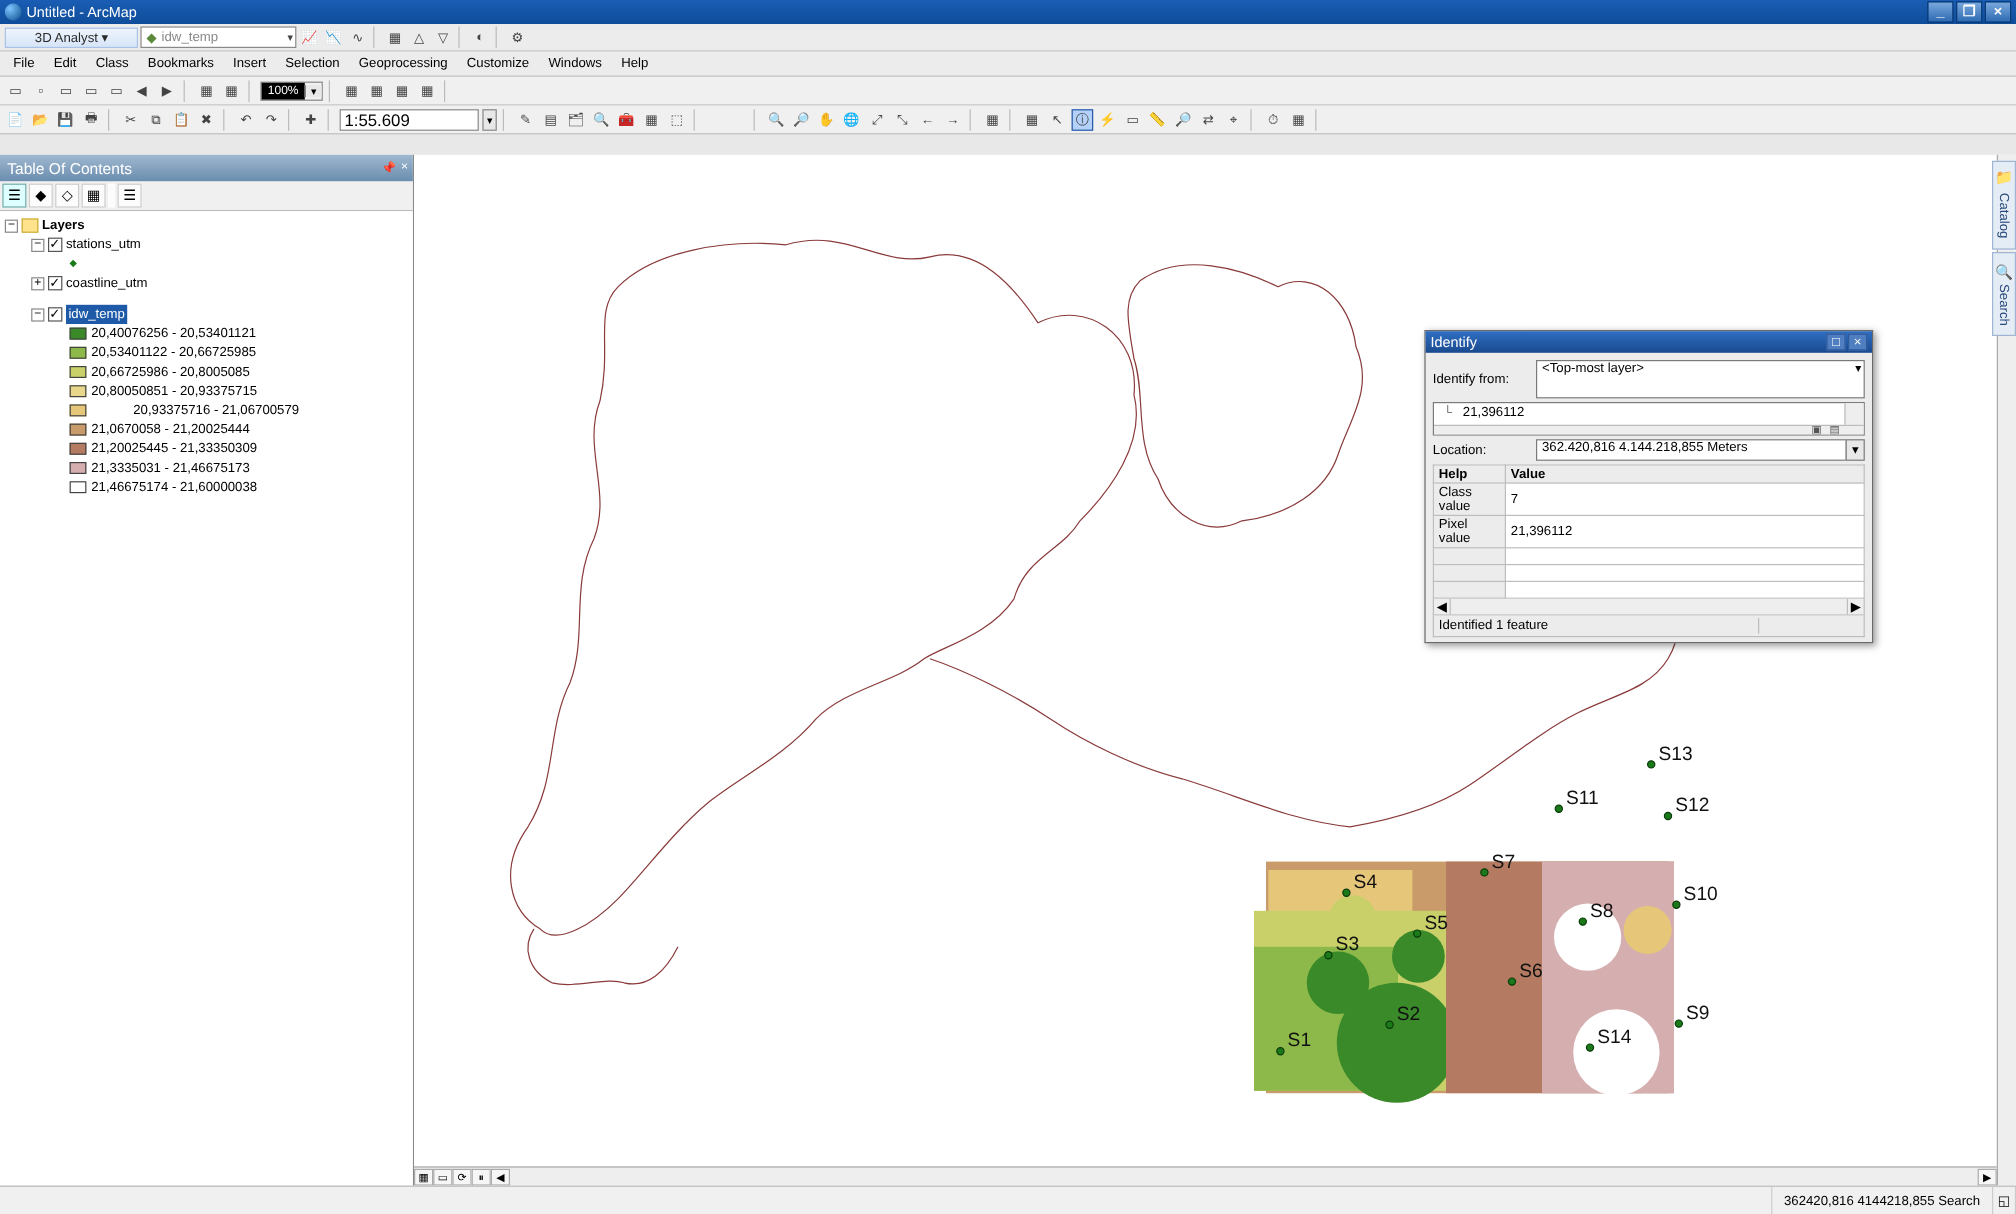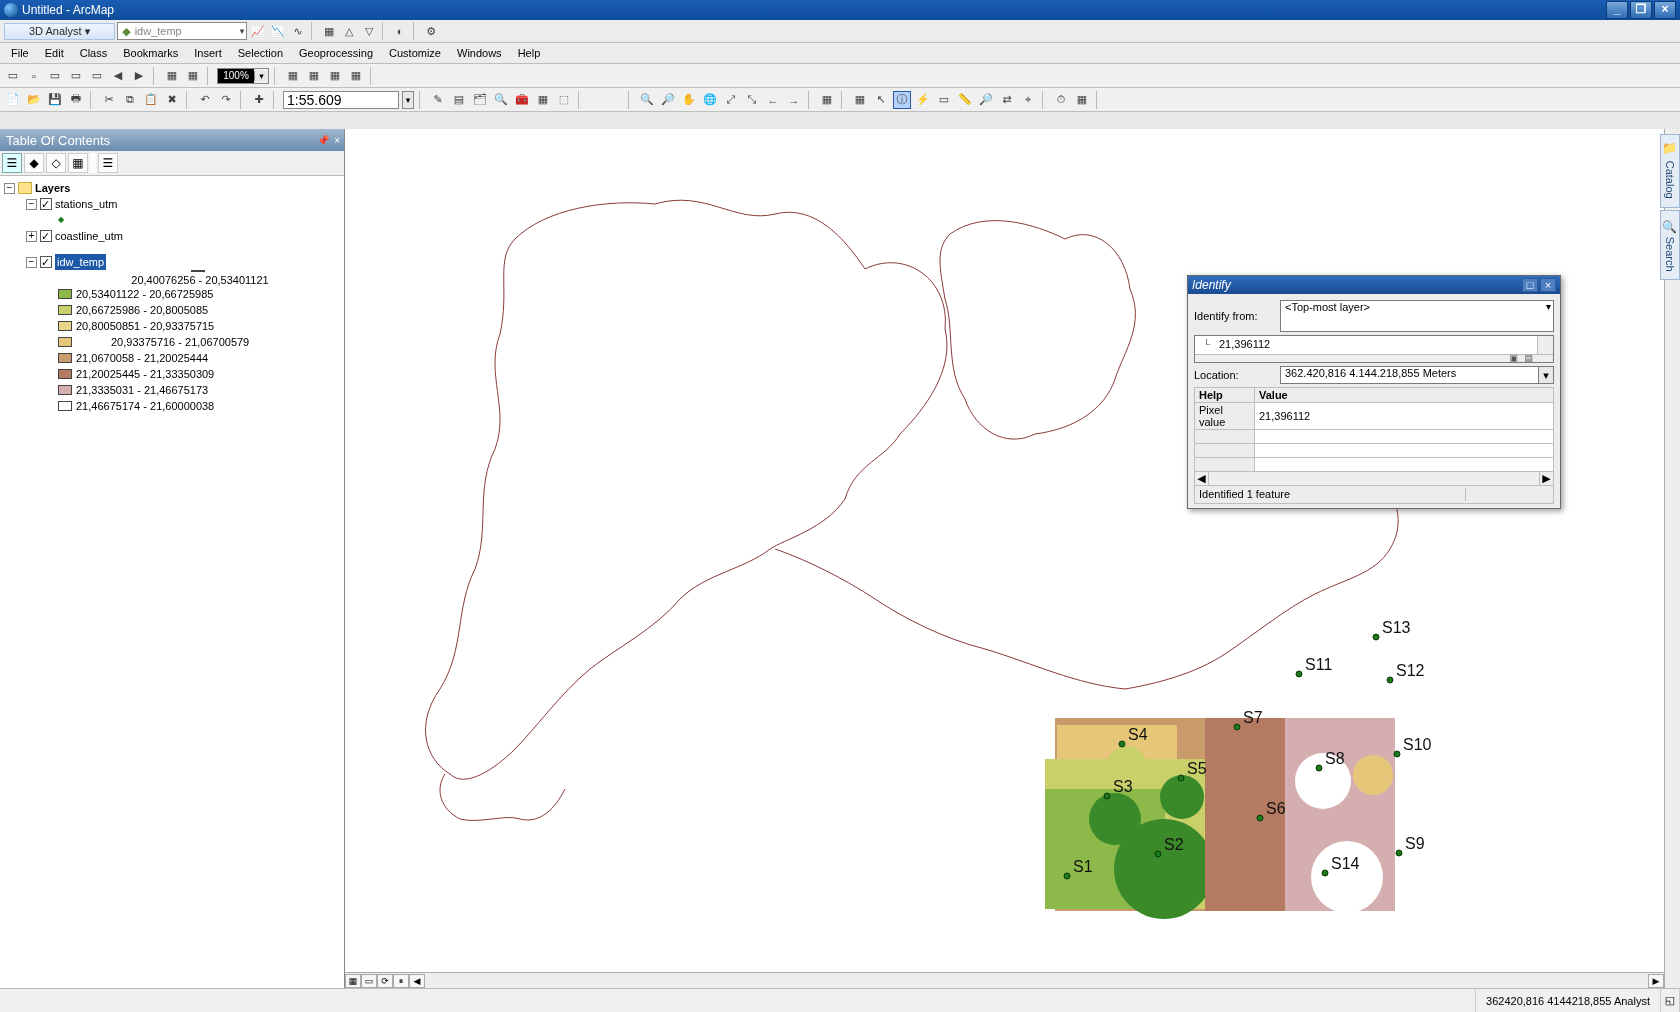--- a/index.html
+++ b/index.html
@@ -41,21 +41,21 @@
   .map-pane .vbar { position:absolute; top:0; bottom:0; right:0; width:16px; background:#eee; border-left:1px solid #aaa; }
   .map-pane .hbar { position:absolute; left:0; right:16px; bottom:0; height:16px; background:#eee; border-top:1px solid #aaa; display:flex; align-items:center; }
   .map-pane .hbar .navbtn { width:16px; height:14px; border:1px solid #aaa; background:#f6f6f6; text-align:center; font-size:9px; line-height:12px; cursor:pointer; }
   .svg-map { position:absolute; inset:0; }
   .station-label { font-size:16px; fill:#111; font-family: Arial; }
   .station-dot { fill:#1a7a1a; stroke:#0a3a0a; }
   .right-tabs { position:absolute; right:0; top:129px; width:20px; }
   .right-tab { writing-mode: vertical-rl; background:#e4ecf5; border:1px solid #9fb6d2; padding:8px 2px; margin-bottom:2px; text-align:center; cursor:pointer; font-size:11px; color:#2a4a7a; }
 
   .identify-win { position:absolute; left:1187px; top:275px; width:374px; background:#ececec; border:1px solid #6a6a6a; box-shadow:2px 2px 6px rgba(0,0,0,0.4); }
-  .identify-win .ititle { height:18px; background:linear-gradient(#2f6ec2,#1a4a8f); color:#fff; padding:1px 4px; display:flex; align-items:center; font-size:12px;font-style:italic; }
+  .identify-win .ititle { height:18px; background:linear-gradient(#2f6ec2,#1a4a8f); color:#fff; padding:1px 4px; display:flex; align-items:center; font-size:12px; }
   .identify-win .ititle .spacer { flex:1; }
   .identify-win .ititle .wbtn { width:16px; height:14px; text-align:center; line-height:12px; border:1px solid #2f5a9a; background:#4f7fc0; margin-left:2px; cursor:pointer; font-size:11px; }
   .identify-body { padding:4px 6px; font-size:11px; }
   .id-row { display:flex; align-items:center; margin:2px 0; }
   .id-row label { width:86px; }
   .id-row .idsel { flex:1; background:#fff; border:1px solid #7a7a7a; height:32px; padding:0 4px; position:relative; }
   .id-row .idsel::after { content:"▾"; position:absolute; right:2px; top:0; font-size:10px; }
   .id-list { background:#fff; border:1px solid #7a7a7a; height:28px; margin:3px 0; padding:2px 24px; position:relative; }
   .id-list .scroll-v { position:absolute; right:0; top:0; bottom:8px; width:16px; background:#eee; border-left:1px solid #bbb; }
   .id-list .scroll-h { position:absolute; left:0; right:0; bottom:0; height:8px; background:#eee; border-top:1px solid #bbb; }
@@ -238,21 +238,21 @@
         <span class="chk checked"></span>
         <span>coastline_utm</span>
       </div>
       <div style="height:10px"></div>
       <div class="tree-row" style="padding-left:24px">
         <span class="exp">−</span>
         <span class="chk checked"></span>
         <span class="sel">idw_temp</span>
       </div>
       <div id="legend-container">
-          <div class="tree-row" style="padding-left: 56px; flex-direction: column;">
+          <div class="tree-row" style="padding-left: 56px;">
             <span class="legend-swatch" style="background: rgb(58, 138, 42);"></span>
             <span>20,40076256 - 20,53401121</span>
           </div>
           <div class="tree-row" style="padding-left: 56px;">
             <span class="legend-swatch" style="background: rgb(141, 185, 74);"></span>
             <span>20,53401122 - 20,66725985</span>
           </div>
           <div class="tree-row" style="padding-left: 56px;">
             <span class="legend-swatch" style="background: rgb(201, 208, 106);"></span>
             <span>20,66725986 - 20,8005085</span>
@@ -382,20 +382,24 @@
       <div class="locbox"><span>362.420,816  4.144.218,855 Meters</span></div>
       <span style="width:16px;text-align:center;border:1px solid #7a7a7a;height:18px;line-height:16px;background:#e8e8e8;margin-left:-1px">▾</span>
     </div>
     <table class="id-table">
       <tbody>
           <tr>
             <th class="fcol">Help</th>
             <th>Value</th>
           </tr>
       <tr>
+            <td class="fcol">Class value</td>
+            <td>7</td>
+          </tr>
+      <tr>
             <td class="fcol">Pixel value</td>
             <td>21,396112</td>
           </tr>
       <tr>
             <td class="fcol"></td>
             <td></td>
           </tr>
       <tr>
             <td class="fcol"></td>
             <td></td>
@@ -412,15 +416,15 @@
     </div>
     <div class="id-status">
       <span style="flex:1">Identified 1 feature</span>
         <span class="cell2"></span>
     </div>
   </div>
 </div>
 
 <div class="statusbar">
   <span style="flex:1"></span>
-  <span class="coords">362420,816 4144218,855 Analyst</span>
+  <span class="coords">362420,816 4144218,855 Search</span>
   <span class="iconcell">◱</span>
 </div>
 
 </body></html>

